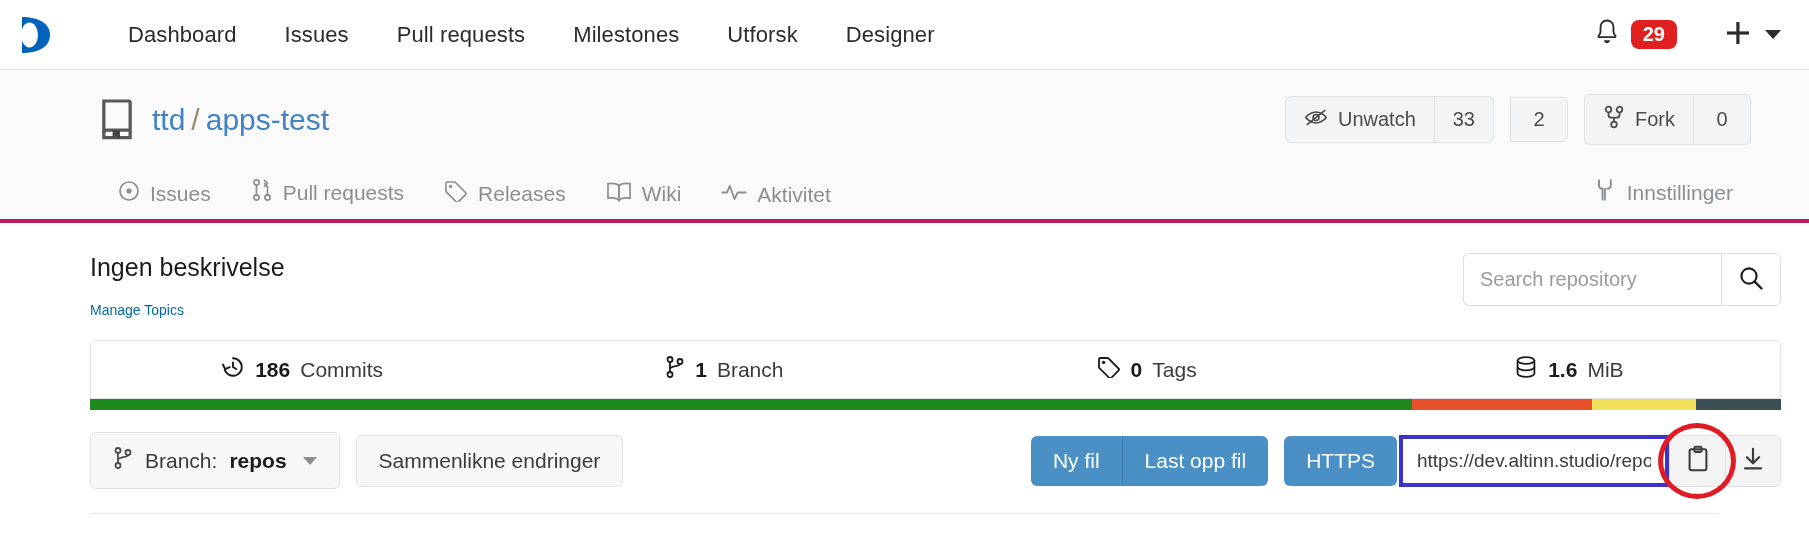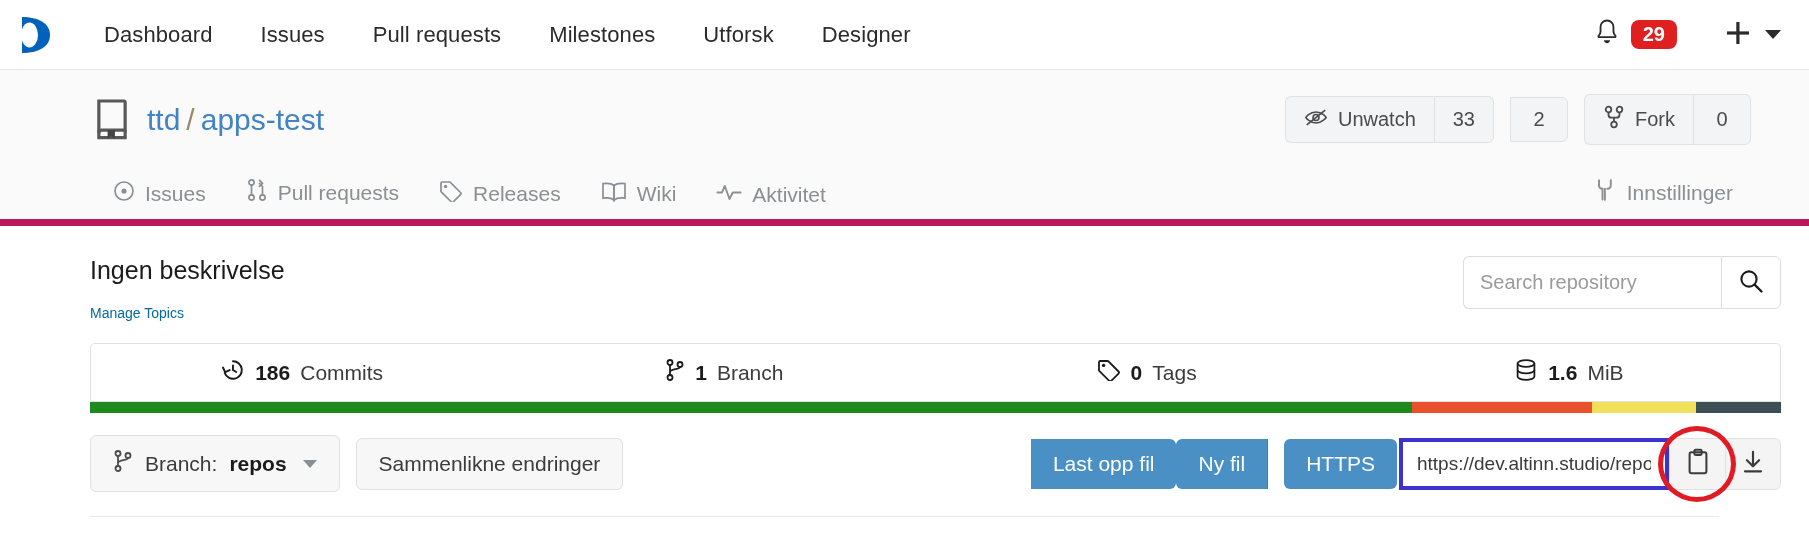--- a/index.html
+++ b/index.html
@@ -12,20 +12,21 @@
   }
   .page { position: relative; width: 1809px; height: 553px; background: #fff; }
 
   
   .navbar {
     height: 70px;
     display: flex; align-items: center;
     padding: 0 28px 0 10px;
     background: #ffffff;
     border-bottom: 1px solid #e8e8e8;
+    gap: 24px;
   }
   .brand-logo { width: 48px; height: 48px; display: flex; align-items: center; justify-content: center; margin-right: 22px; }
   .nav-links { display: flex; align-items: center; gap: 0px; }
   .nav-link {
     font-size: 22px; color: #2b2b2b; padding: 0 24px;
     text-decoration: none; white-space: nowrap; letter-spacing: .1px;
   }
   .nav-spacer { flex: 1 1 auto; }
   .nav-right { display: flex; align-items: center; gap: 20px; }
   .bell-wrap { display: flex; align-items: center; gap: 10px; }
@@ -34,21 +35,21 @@
     border-radius: 8px; padding: 3px 12px 4px; line-height: 1.1;
   }
   .plus-wrap { display: flex; align-items: center; gap: 12px; margin-left: 26px; }
   .caret-down {
     width: 0; height: 0;
     border-left: 8px solid transparent; border-right: 8px solid transparent;
     border-top: 9px solid #2b2b2b;
   }
 
   
-  .repo-header { background: #fafafa; border-bottom: 7px solid #be185d; padding: 0 28px 0 3px; }
+  .repo-header { background: #fafafa; border-bottom: 4px solid #be185d; padding: 0 28px 0 8px; }
   .repo-title-row {
     display: flex; align-items: center;
     padding: 24px 0 18px 90px; position: relative;
   }
   .repo-icon { margin-right: 16px; display: flex; align-items: center; }
   .repo-title { font-size: 30px; color: #4183c4; white-space: nowrap; }
   .repo-title .slash { color: #9a8a6a; margin: 0 6px; font-weight: 300; }
   .repo-actions { margin-left: auto; display: flex; align-items: center; gap: 16px; padding-right: 30px; }
   .btn-group { display: flex; align-items: stretch; }
   .btn-g {
@@ -409,22 +410,22 @@
         <span>Branch:</span>
         <b>repos</b>
         <span class="mini-caret"></span>
       </div>
 
       <div class="btn-plain">Sammenlikne endringer</div>
 
       <div class="action-right">
 
         <div class="blue-group">
+          <button class="btn-blue l">Ny fil</button>
           <button class="btn-blue r">Last opp fil</button>
-          <button class="btn-blue l">Ny fil</button>
         </div>
 
         <div class="clone-wrap">
           <button class="btn-blue single" style="margin-right:2px;">HTTPS</button>
 
           <input class="clone-url" type="text" value="https://dev.altinn.studio/repos/ttd/app" style="">
 
           <div class="copy-holder">
             <div class="icon-btn first">
               <span>

